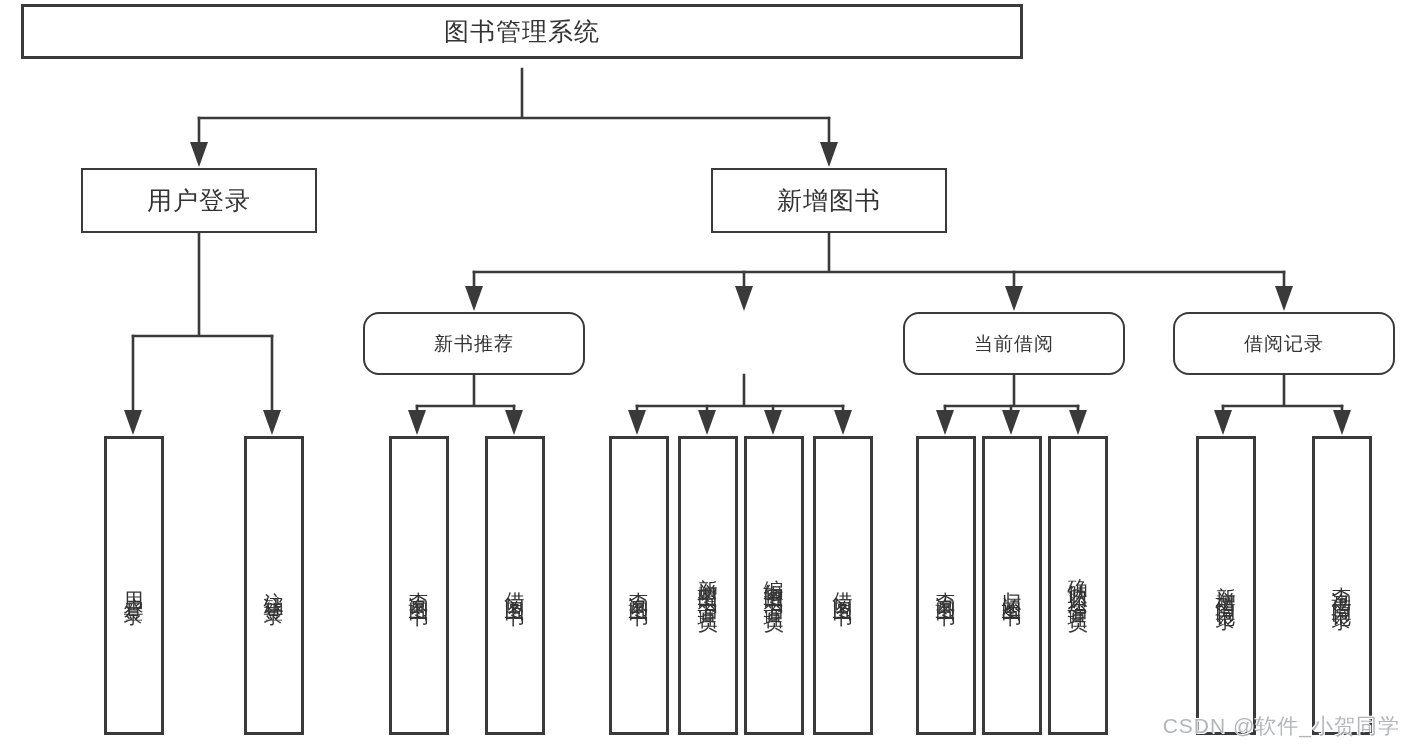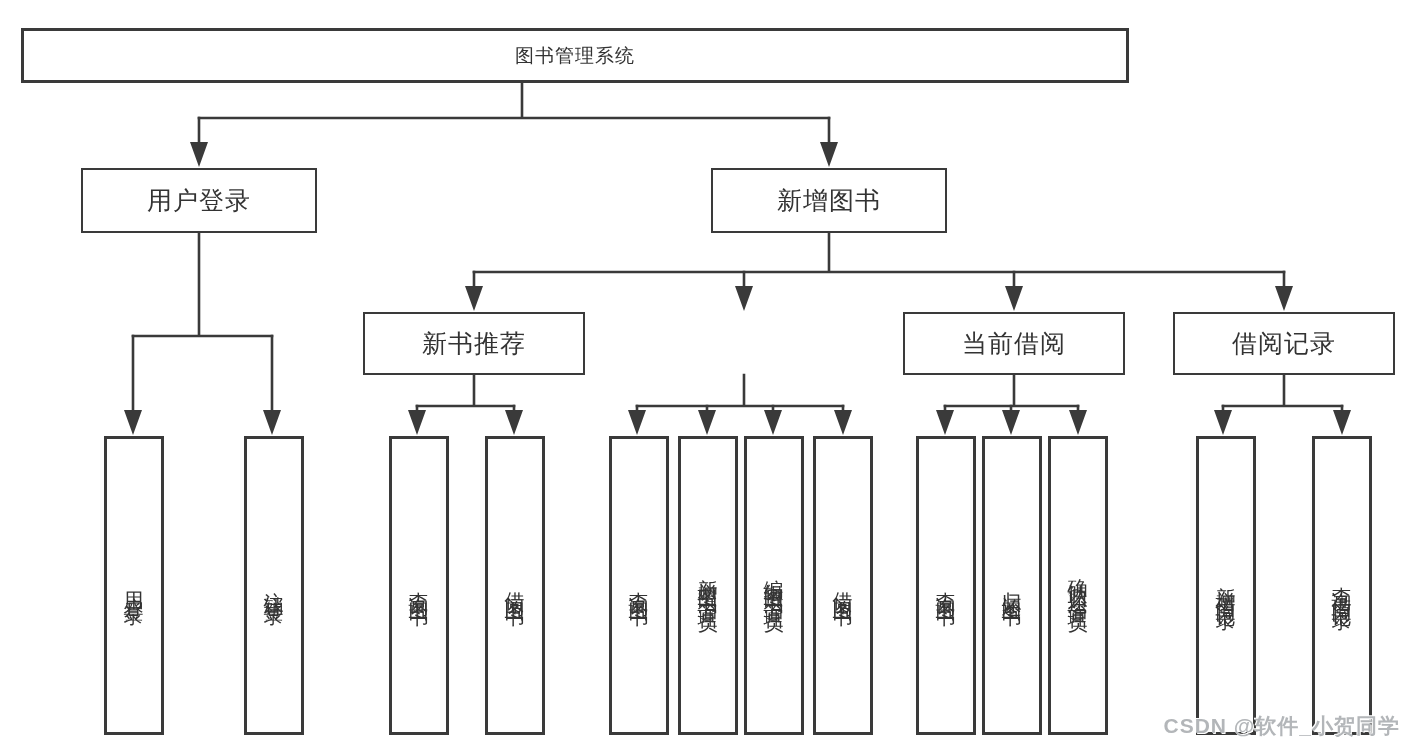--- a/index.html
+++ b/index.html
@@ -12,43 +12,42 @@
   }
   #wires{position:absolute;left:0;top:0;width:1405px;height:747px;}
   .box{
     position:absolute;
     box-sizing:border-box;
     border:3px solid #3a3a3a;
     background:#fff;
     display:flex;align-items:center;justify-content:center;
     color:#333333;
   }
-  .root{left:21px;top:28px;width:1108px;height:55px;font-size:19px;letter-spacing:1px;}
+  .root{left:21px;top:4px;width:1002px;height:55px;font-size:25px;letter-spacing:1px;}
   .lvl2{top:168px;height:65px;font-size:25px;letter-spacing:1px;border-width:2px;}
   .l2a{left:81px;width:236px;}
   .l2b{left:711px;width:236px;}
-  .lvl3{top:312px;height:63px;width:222px;font-size:25px;letter-spacing:1px;border-width:2px;}
+  .lvl3{top:312px;height:63px;width:222px;font-size:19px;letter-spacing:1px;border-width:2px;border-radius:16px;}
   .l3a{left:363px;} .l3b{left:633px;} .l3c{left:903px;} .l3d{left:1173px;}
   .leaf{
     top:436px;height:299px;width:60px;
     writing-mode:vertical-rl;text-orientation:mixed;
     font-size:20px;letter-spacing:5px;line-height:1;
   }
   .fA1{left:104px;} .fA2{left:244px;}
   .fB1{left:389px;} .fB2{left:485px;}
   .fC1{left:609px;} .fC2{left:678px;} .fC3{left:744px;} .fC4{left:813px;}
   .fD1{left:916px;} .fD2{left:982px;} .fD3{left:1048px;}
   .fE1{left:1196px;} .fE2{left:1312px;}
   .watermark{
     position:absolute;right:5px;bottom:7px;
     font-size:21px;color:#b3b6b9;
     text-shadow:1px 1px 0 #ffffff, -1px -1px 0 #ffffff;
     letter-spacing:1px;white-space:nowrap;
     z-index:5;
-    font-weight:bold;
   }
 </style>
 </head>
 <body>
 
 <div id="canvas">
 
   <svg id="wires" viewBox="0 0 1405 747" xmlns="http://www.w3.org/2000/svg">
     <path d="M522 69 V118 M199 118 H829
              M199 233 V336 M133 336 H272

